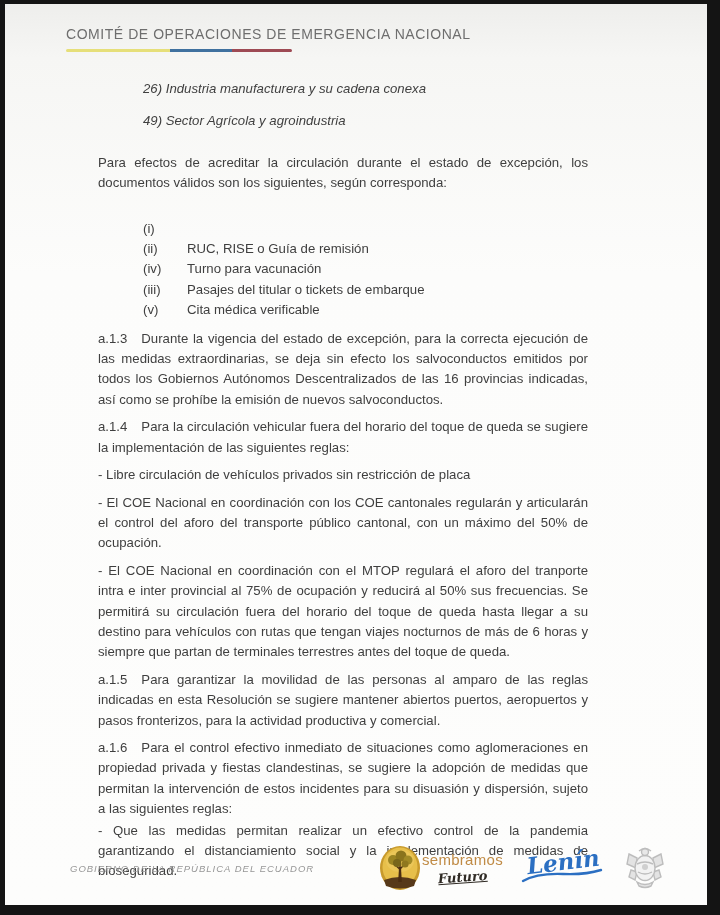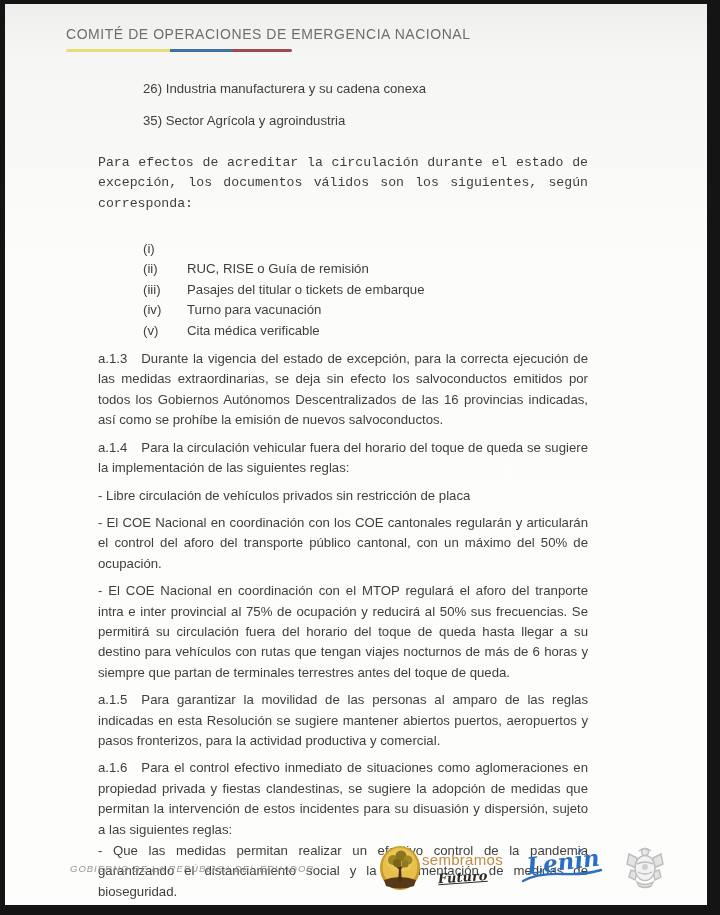--- a/index.html
+++ b/index.html
@@ -23,23 +23,23 @@
     font-size:14px; letter-spacing:.55px; color:#6e6e6e;
     font-weight:400; white-space:nowrap;
   }
   .flag-line { display:flex; width:226px; height:3px; margin-top:7px; border-radius:2px; overflow:hidden; }
   .flag-line .fy { width:104px; background:#e6df79; }
   .flag-line .fb { width:62px;  background:#40719f; }
   .flag-line .fr { width:60px;  background:#9e4a54; }
 
   
   .doc-main { margin-top:27px; color:#3f3f3f; font-size:13.2px; line-height:20.4px; }
-  .item { margin:0 0 12px 45px; }
+  .item { margin:0 0 12px 45px;font-style:italic; }
   .item:last-of-type { margin-bottom:0; }
-  .intro { margin:21px 0 0 0; text-align:justify;font-family:Liberation Mono, monospace; }
+  .intro { margin:21px 0 0 0; text-align:justify; }
   .roman { margin:25px 0 0 45px; }
   .rrow { display:flex; }
   .rlab { width:44px; flex-shrink:0; }
   .para { margin:7px 0 0 0; text-align:justify; }
   .para.first { margin-top:8px; }
   .para.tight { margin-top:1px; }
   .pnum { margin-right:14px; }
 
   
   .doc-footer {
@@ -71,39 +71,39 @@
       <div class="doc-title">COMITÉ DE OPERACIONES DE EMERGENCIA NACIONAL</div>
       <div class="flag-line">
         <span class="fy"></span>
         <span class="fb"></span>
         <span class="fr"></span>
       </div>
     </div>
 
     <div class="doc-main">
       <div class="item">26) Industria manufacturera y su cadena conexa</div>
-      <div class="item">35) Sector Agrícola y agroindustria</div>
+      <div class="item">49) Sector Agrícola y agroindustria</div>
 
       <div class="intro">Para efectos de acreditar la circulación durante el estado de excepción, los documentos válidos son los siguientes, según corresponda:</div>
 
       <div class="roman">
         <div class="rrow">
           <span class="rlab">(i)</span>
         </div>
         <div class="rrow">
           <span class="rlab">(ii)</span>
           <span>RUC, RISE o Guía de remisión</span>
         </div>
         <div class="rrow">
+          <span class="rlab">(iv)</span>
+          <span>Turno para vacunación</span>
+        </div>
+        <div class="rrow">
           <span class="rlab">(iii)</span>
           <span>Pasajes del titular o tickets de embarque</span>
-        </div>
-        <div class="rrow">
-          <span class="rlab">(iv)</span>
-          <span>Turno para vacunación</span>
         </div>
         <div class="rrow">
           <span class="rlab">(v)</span>
           <span>Cita médica verificable</span>
         </div>
       </div>
 
       <div class="para first">
         <span class="pnum">a.1.3</span><span>Durante la vigencia del estado de excepción, para la correcta ejecución de las medidas extraordinarias, se deja sin efecto los salvoconductos emitidos por todos los Gobiernos Autónomos Descentralizados de las 16 provincias indicadas, así como se prohíbe la emisión de nuevos salvoconductos.</span>
       </div>

